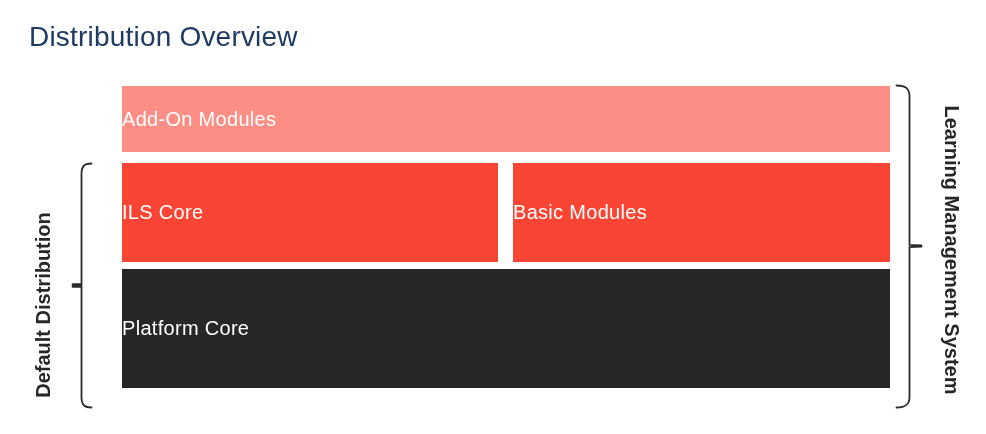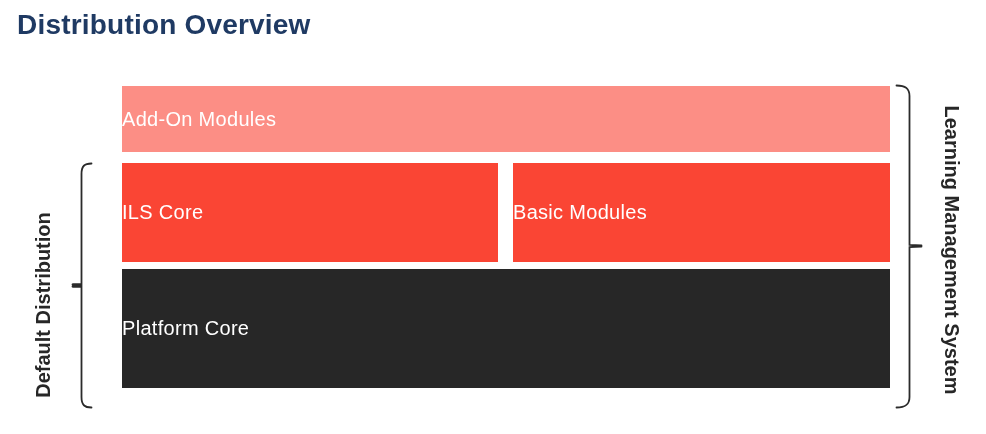--- a/index.html
+++ b/index.html
@@ -12,23 +12,23 @@
     width: 986px;
     height: 434px;
     background: var(--background, #ffffff);
     font-family: "Liberation Sans", sans-serif;
     overflow: hidden;
   }
   .page-title {
     position: absolute;
     left: 17px;
     top: 9px;
-    margin: 0;
+    margin: 12px;
     font-size: 28px;
-    font-weight: 700;
+    font-weight: 400;
     letter-spacing: 0.2px;
     color: var(--title-text, #1F3A63);
   }
   .box {
     position: absolute;
     display: flex;
     align-items: center;
     justify-content: flex-start;
     color: var(--box-text, #ffffff);
     font-size: 20px;

